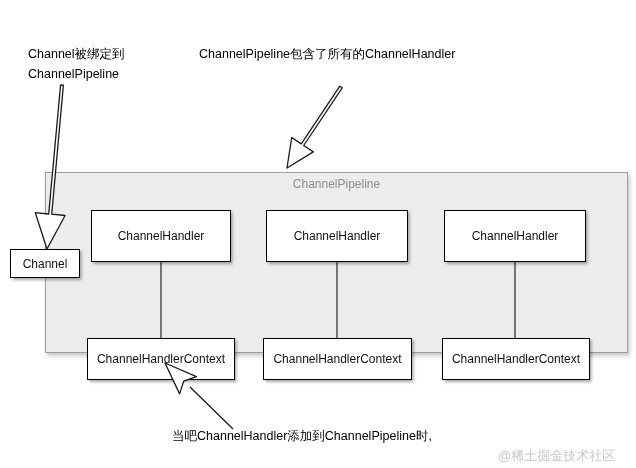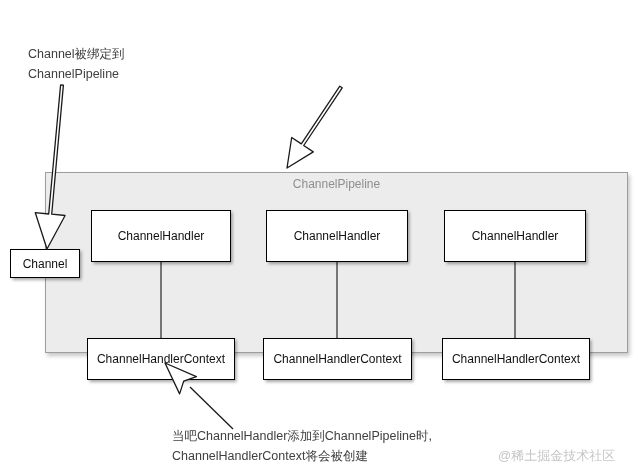--- a/index.html
+++ b/index.html
@@ -7,21 +7,21 @@
     position:relative;
     width:636px;height:468px;
     background:#ffffff;
     font-family:"Liberation Sans","DejaVu Sans",sans-serif;
     overflow:hidden;
   }
   .annotation{
     position:absolute;
     font-size:12.5px;
     line-height:20px;
-    color:#404040;
+    color:#000000;
     white-space:nowrap;
   }
   .pipeline{
     position:absolute;
     left:45px;top:172px;width:583px;height:181px;
     background:#ececec;
     border:1px solid #9d9d9d;
     box-shadow:2px 3px 4px rgba(0,0,0,0.22);
     box-sizing:border-box;
   }
@@ -74,20 +74,21 @@
 <body>
 
 <div class="canvas">
 
   <div class="annotation" style="left:28px;top:44px;">
     <div>Channel被绑定到</div>
     <div>ChannelPipeline</div>
   </div>
 
   <div class="annotation" style="left:199px;top:44px;">
+    <div>ChannelPipeline包含了所有的ChannelHandler</div>
   </div>
 
   <div class="pipeline">
     <div class="pipeline-label">ChannelPipeline</div>
   </div>
 
   <svg class="svg-layer connectors" viewBox="0 0 636 468">
     <line x1="161" y1="262" x2="161" y2="338" stroke="#000" stroke-width="1"></line>
     <line x1="337" y1="262" x2="337" y2="338" stroke="#000" stroke-width="1"></line>
     <line x1="515" y1="262" x2="515" y2="338" stroke="#000" stroke-width="1"></line>
@@ -122,18 +123,17 @@
     <path d="M 60.6,84.9 L 48.7,214.0 L 35.3,212.7 L 47,249 L 65.1,215.5 L 51.7,214.2 L 63.4,85.1 Z" fill="#ffffff" stroke="#1a1a1a" stroke-width="1.3" stroke-linejoin="round"></path>
 
     <path d="M 339.8,86.2 L 301.3,143.9 L 291.7,137.5 L 287,168 L 313.3,151.9 L 303.7,145.5 L 342.2,87.8 Z" fill="#ffffff" stroke="#1a1a1a" stroke-width="1.3" stroke-linejoin="round"></path>
 
     <line x1="233" y1="429" x2="190" y2="387" stroke="#1a1a1a" stroke-width="1.3"></line>
     <path d="M 165,363 L 196.4,376.7 L 183.7,381.1 L 179.6,393.9 Z" fill="#ffffff" stroke="#1a1a1a" stroke-width="1.3" stroke-linejoin="round"></path>
   </svg>
 
   <div class="annotation" style="left:157px;top:426px;margin-left:15px;">
     <div>当吧ChannelHandler添加到ChannelPipeline时,</div>
-    <div>ChannelHandlerContext将会被创建</div>
   </div>
 
   <div class="watermark">@稀土掘金技术社区</div>
 
 </div>
 
 </body></html>

